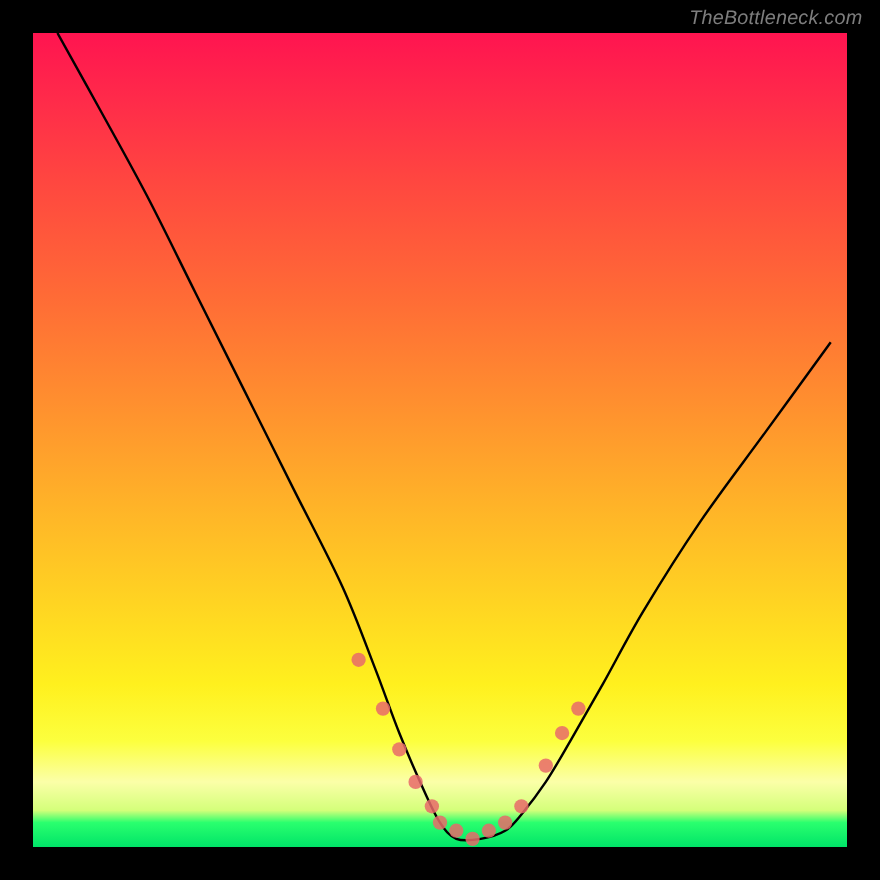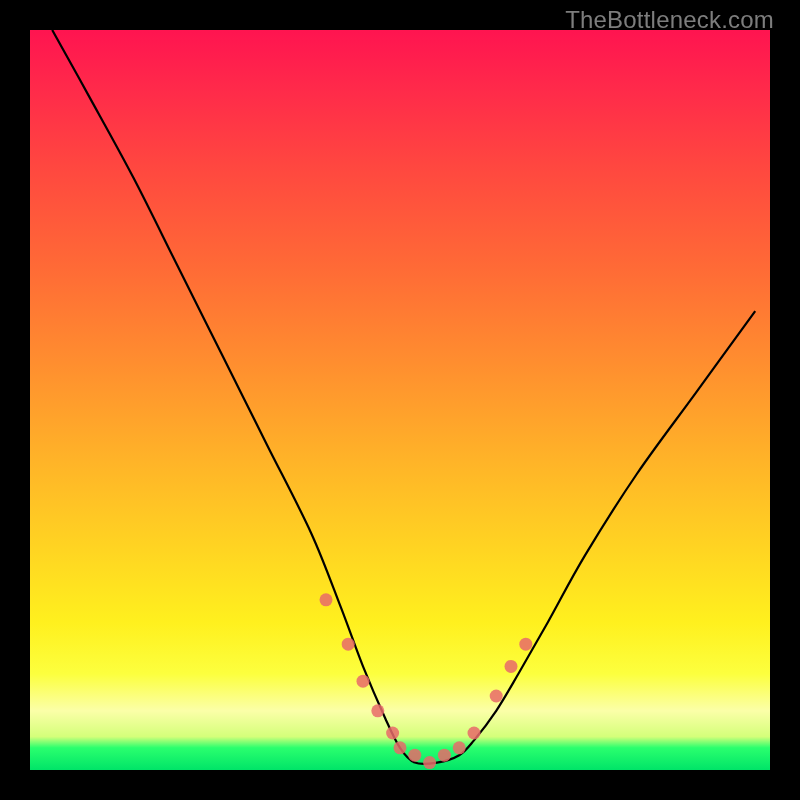--- a/index.html
+++ b/index.html
@@ -40,27 +40,28 @@
       #fcff3e 87%,
       #fbffa8 92%,
       #d4ff7a 95.5%,
       #2aff6e 97%,
       #00e468 100%
     );
   }
   .watermark {
     position: absolute;
     top: 6px;
-    right: 26px;
+    right: 16px;
     color: #7d7d7d;
-    font-size: 24px;
+    font-size: 18px;
     font-weight: 500;
     letter-spacing: 0.2px;
     z-index: 3;
     user-select: none;
+    font-style: italic;
   }
   svg.overlay {
     position: absolute;
     left: 0;
     top: 0;
     width: 740px;
     height: 740px;
   }
 </style>
 </head>

